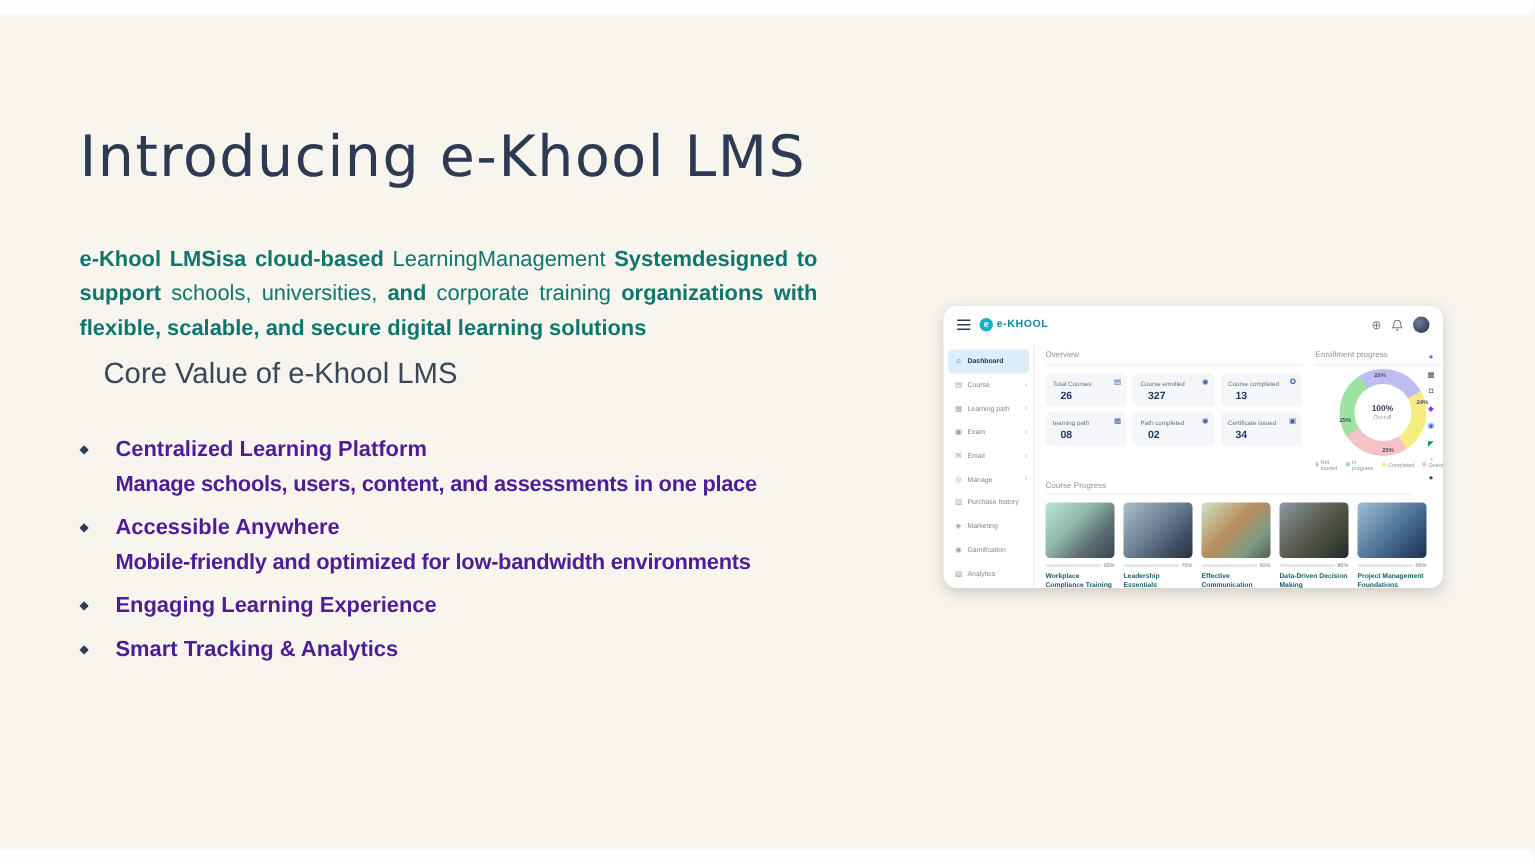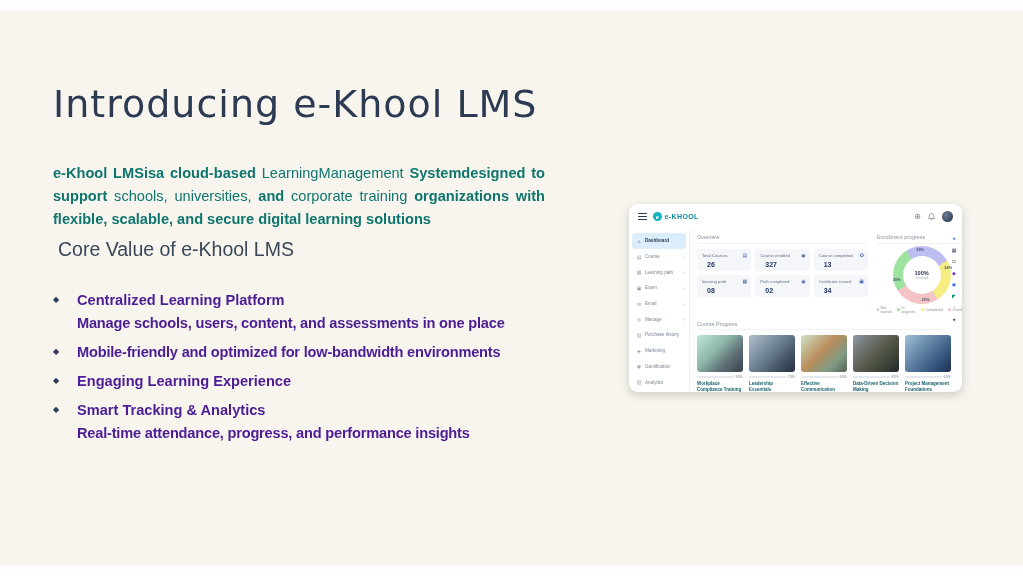--- a/index.html
+++ b/index.html
@@ -9,21 +9,21 @@
 
   .strip { position:absolute; left:0; width:1023px; height:10px; background:#fdfdfb; }
   .strip.top { top:0; } .strip.bottom { bottom:0; }
 
   
   .title { position:absolute; left:53px; top:82px; font-family:"DejaVu Sans",sans-serif;
            font-size:38px; letter-spacing:1px; color:#2c3a52; font-weight:500;text-align:center; }
   .intro { position:absolute; left:53px; top:162px; width:492px; font-size:14.6px;
            line-height:23px; color:#0f766e; text-align:justify; }
   .intro .b { font-weight:bold; }
-  .core-heading { position:absolute; left:58px; top:238px; font-size:19.5px;
+  .core-heading { position:absolute; left:69px; top:238px; font-size:19.5px;
                   font-weight:400; color:#3a4759; }
   .bullets { position:absolute; left:53px; top:289px; width:500px; }
   .bullet { display:flex; margin-bottom:6px; }
   .bullet .marker { width:24px; font-size:8px; color:#2e3d54; padding-top:6px; }
   .bullet .lines { flex:1; font-size:14.6px; line-height:23px; color:#4c1d95; font-weight:bold; }
   .bullet .lines .desc { letter-spacing:-0.2px; }
 
   
   .dash { position:absolute; left:629px; top:204px; width:333px; height:188px;
           background:#fff; border-radius:9px; box-shadow:0 3px 10px rgba(60,60,50,.22);
@@ -116,34 +116,34 @@
   <div class="bullet">
     <span class="marker">◆</span>
     <div class="lines">
       <div class="btitle">Centralized Learning Platform</div>
       <div class="desc">Manage schools, users, content, and assessments in one place</div>
     </div>
   </div>
   <div class="bullet">
     <span class="marker">◆</span>
     <div class="lines">
+      <div class="btitle">Accessible Anywhere</div>
       <div class="desc">Mobile-friendly and optimized for low-bandwidth environments</div>
     </div>
   </div>
   <div class="bullet">
     <span class="marker">◆</span>
     <div class="lines">
       <div class="btitle">Engaging Learning Experience</div>
     </div>
   </div>
   <div class="bullet">
     <span class="marker">◆</span>
     <div class="lines">
       <div class="btitle">Smart Tracking &amp; Analytics</div>
-      <div class="desc">Real-time attendance, progress, and performance insights</div>
     </div>
   </div>
 </div>
 
 <div class="dash">
   <div class="dash-topbar">
     <div class="hamburger">
         <i></i>
         <i></i>
         <i></i>

